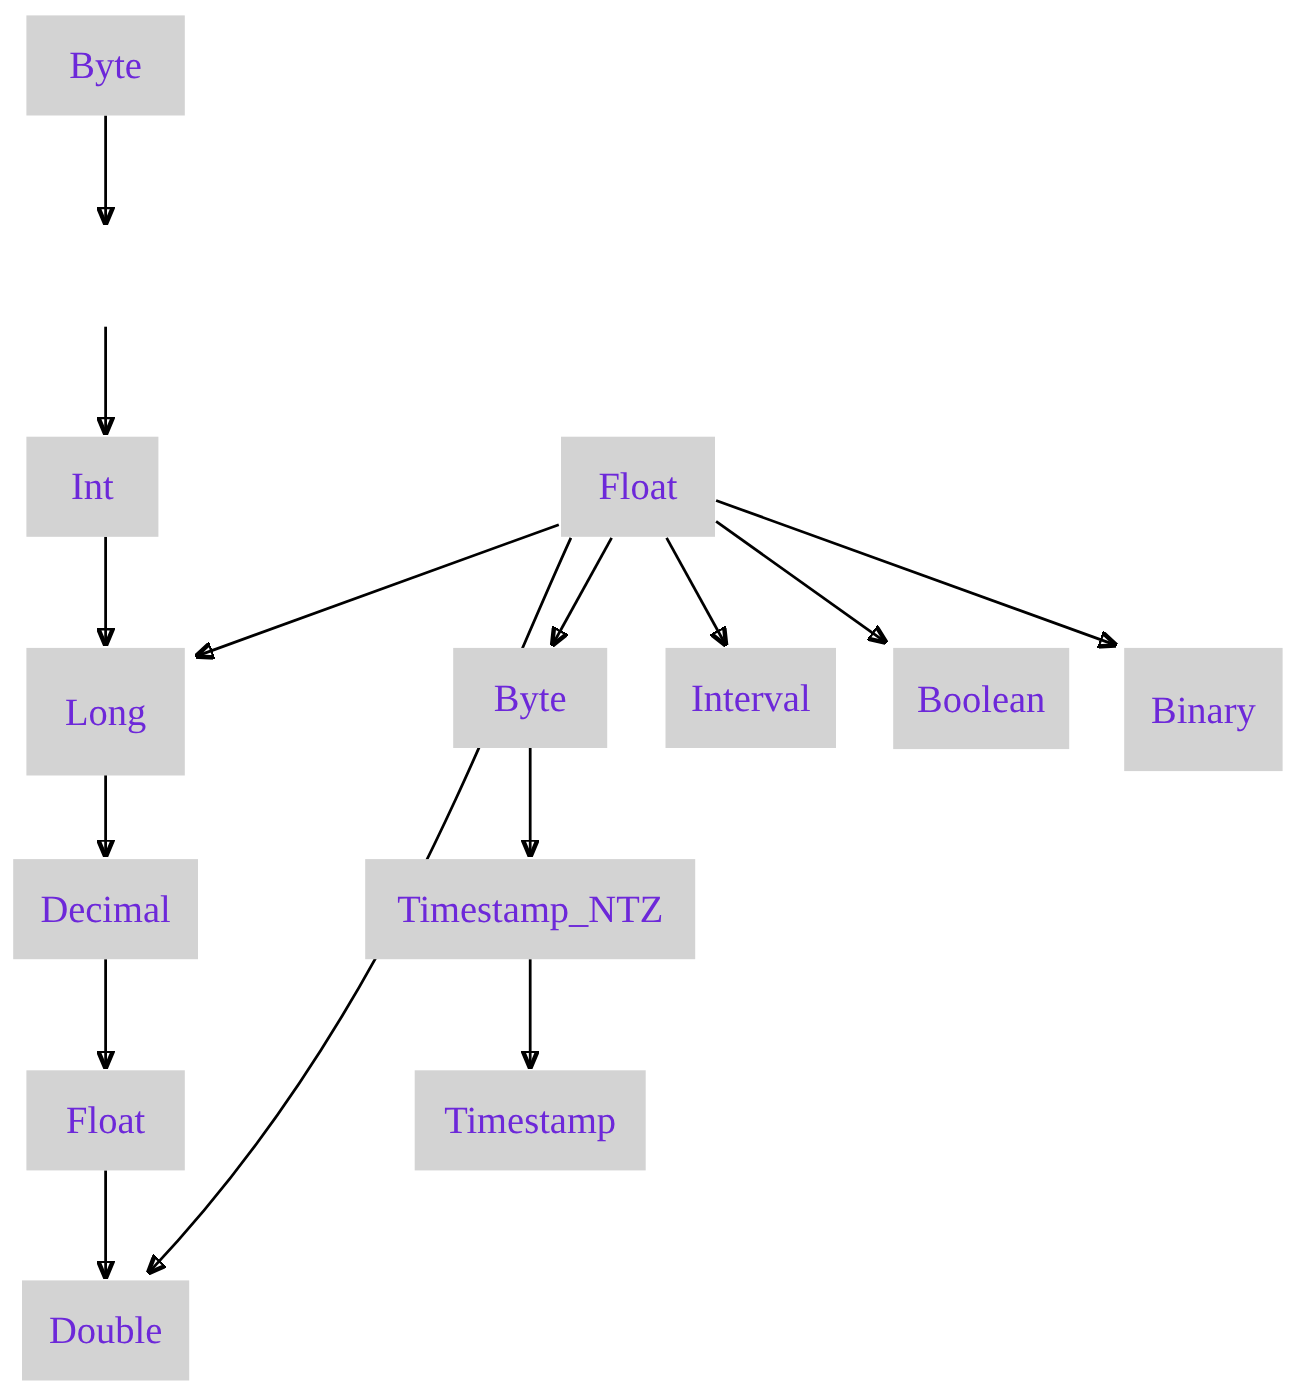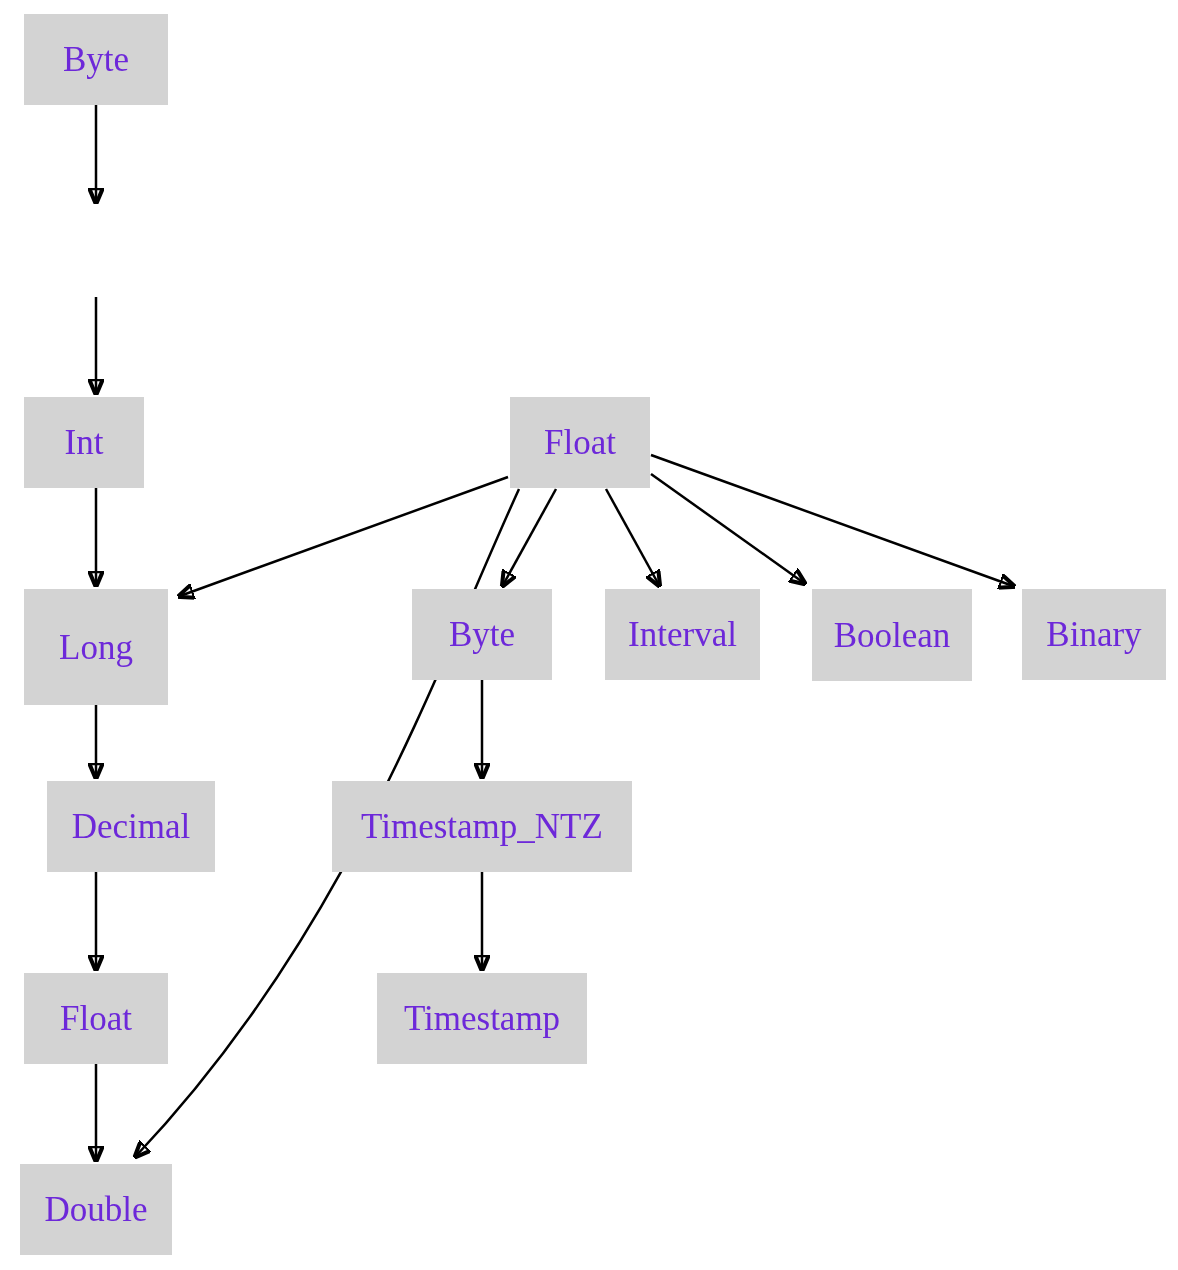--- a/index.html
+++ b/index.html
@@ -36,28 +36,28 @@
     justify-content: center;
     font-size: 35px;
     line-height: 1;
     white-space: nowrap;
   }
   
   #node-byte          { left: 24px;   top: 14px;   width: 144px; height: 91px; }
   #node-short         { left: 24px;   top: 206px;  width: 144px; height: 91px; }
   #node-int           { left: 24px;   top: 397px;  width: 120px; height: 91px; }
   #node-long          { left: 24px;   top: 589px;  width: 144px; height: 116px; }
-  #node-decimal       { left: 12px;   top: 781px;  width: 168px; height: 91px; margin-left: 35px; }
+  #node-decimal       { left: 12px;   top: 781px;  width: 168px; height: 91px; }
   #node-float         { left: 24px;   top: 973px;  width: 144px; height: 91px; text-align: right; }
   #node-double        { left: 20px;   top: 1164px; width: 152px; height: 91px; }
   #node-string        { left: 510px;  top: 397px;  width: 140px; height: 91px; }
   #node-date          { left: 412px;  top: 589px;  width: 140px; height: 91px; }
   #node-interval      { left: 605px;  top: 589px;  width: 155px; height: 91px; }
   #node-boolean       { left: 812px;  top: 589px;  width: 160px; height: 92px; }
-  #node-binary        { left: 1022px; top: 589px;  width: 144px; height: 91px; }
+  #node-binary        { left: 1022px; top: 589px;  width: 144px; height: 112px; }
   #node-timestamp-ntz { left: 332px;  top: 781px;  width: 300px; height: 91px; }
   #node-timestamp     { left: 377px;  top: 973px;  width: 210px; height: 91px; }
 </style>
 </head>
 <body>
 
 <div class="canvas">
 
   <svg class="edges" viewBox="0 0 1178 1270" xmlns="http://www.w3.org/2000/svg">
     <defs>

